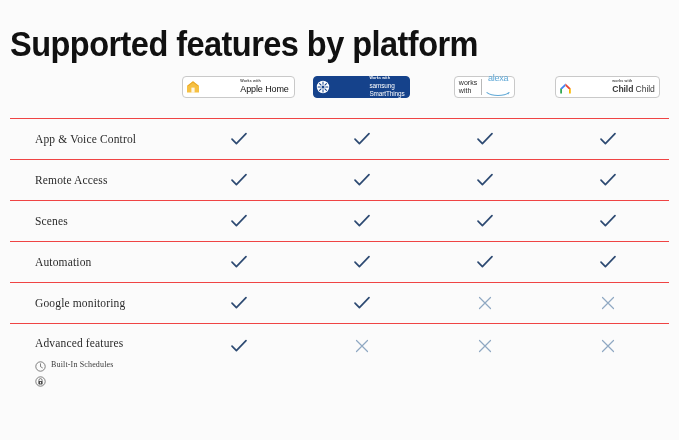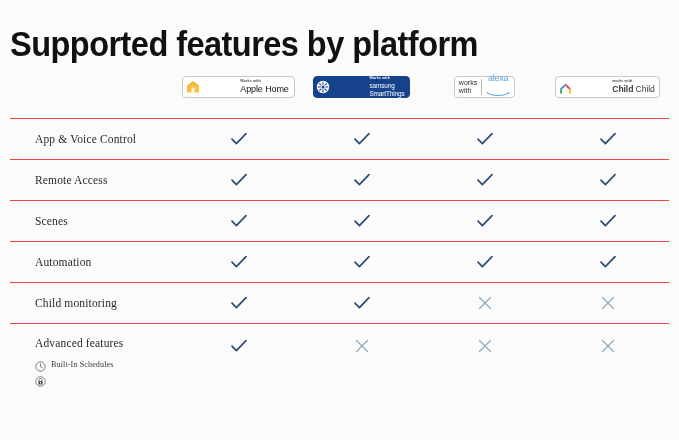--- a/index.html
+++ b/index.html
@@ -382,21 +382,21 @@
         </svg>
     </div>
     <div class="cell-mark mark-check">
       <svg width="18" height="15" viewBox="0 0 18 15">
           <path d="M2 7.2 L6.4 11.6 L16 1.6" stroke="#2d4a72" stroke-width="1.7" fill="none" stroke-linecap="round" stroke-linejoin="round"></path>
         </svg>
     </div>
   </div>
 
   <div class="grid-row data-row">
-    <div class="cell-label">Child monitoring</div>
+    <div class="cell-label">Google monitoring</div>
     <div class="cell-mark mark-check">
       <svg width="18" height="15" viewBox="0 0 18 15">
           <path d="M2 7.2 L6.4 11.6 L16 1.6" stroke="#2d4a72" stroke-width="1.7" fill="none" stroke-linecap="round" stroke-linejoin="round"></path>
         </svg>
     </div>
     <div class="cell-mark mark-check">
       <svg width="18" height="15" viewBox="0 0 18 15">
           <path d="M2 7.2 L6.4 11.6 L16 1.6" stroke="#2d4a72" stroke-width="1.7" fill="none" stroke-linecap="round" stroke-linejoin="round"></path>
         </svg>
     </div>

